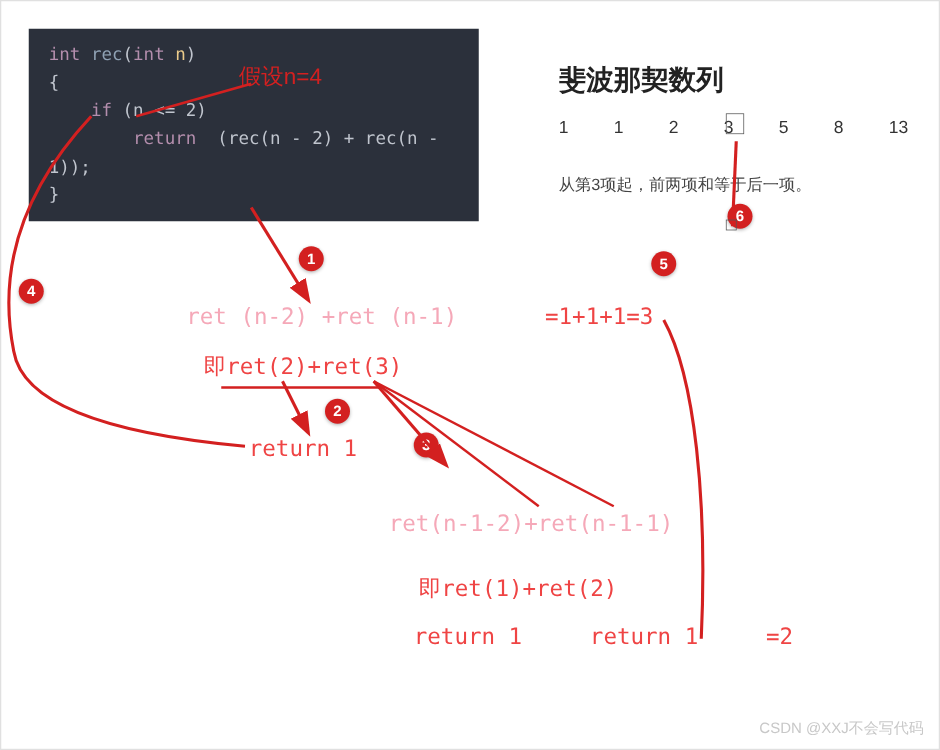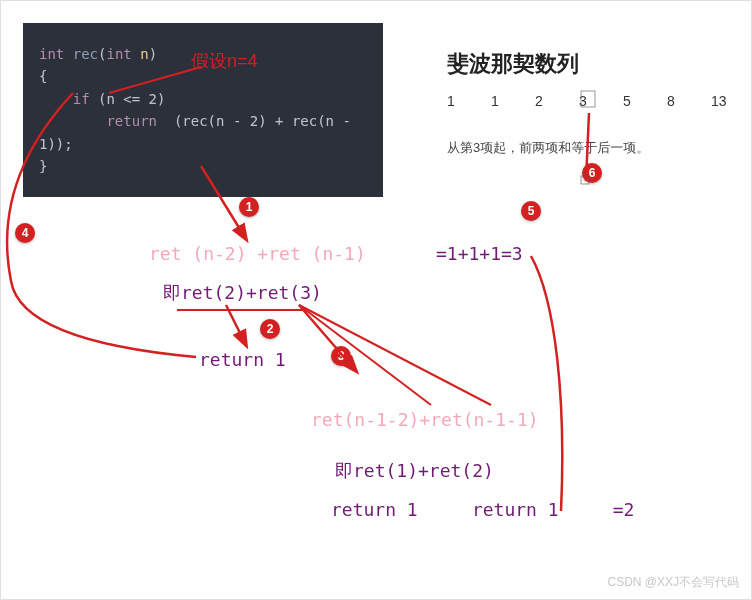--- a/index.html
+++ b/index.html
@@ -1,32 +1,32 @@
 <!DOCTYPE html>
 <html><head>
 <meta charset="utf-8">
 <style>
 *{margin:0;padding:0;box-sizing:border-box}
 body{width:752px;height:600px;font-family:Arial,"Microsoft YaHei",sans-serif;position:relative;background:#fff;border:1px solid #e0e0e0;overflow:hidden}
-.code-block{position:absolute;left:22px;top:22px;width:360px;background:#2b303b;color:#c0c5ce;font-family:Consolas,Monaco,monospace;font-size:14px;padding:20px 16px;line-height:1.6}
+.code-block{position:absolute;left:22px;top:22px;width:360px;background:#2b303b;color:#c0c5ce;font-family:Consolas,Monaco,monospace;font-size:14px;padding:10px 16px;line-height:1.6}
 .k-type{color:#b48ead}.k-fn{color:#8fa1b3}.k-kw{color:#b48ead}.k-param{color:#ebcb8b}.k-num{color:#d08770}
 .assume{position:absolute;left:190px;top:48px;color:#d32020;font-size:18px;font-weight:normal}
 .title{position:absolute;left:446px;top:48px;font-size:22px;font-weight:bold;color:#222}
 .fib-row{position:absolute;left:446px;top:92px;display:flex;gap:26px;font-size:14px;color:#333}
 .fib-cell{width:18px;text-align:left}
 .desc{position:absolute;left:446px;top:138px;font-size:13px;color:#444}
 .badge{position:absolute;width:20px;height:20px;border-radius:50%;background:#d32020;color:#fff;font-size:12px;font-weight:bold;display:flex;align-items:center;justify-content:center;box-shadow:0 1px 3px rgba(0,0,0,0.3)}
 .badge-1{left:238px;top:196px}
 .badge-2{left:259px;top:318px}
 .badge-3{left:330px;top:345px}
 .badge-4{left:14px;top:222px}
 .badge-5{left:520px;top:200px}
 .badge-6{left:581px;top:162px}
 .pink{color:#f5a8b8;font-family:Consolas,Monaco,monospace;font-size:18px}
-.red{color:#701a75;font-family:Consolas,Monaco,monospace;font-size:18px}
+.red{color:#ef4444;font-family:Consolas,Monaco,monospace;font-size:18px}
 .exp1{position:absolute;left:148px;top:242px}
 .exp1-eq{position:absolute;left:435px;top:242px}
 .exp2{position:absolute;left:162px;top:280px}
 .underline{position:absolute;left:176px;top:308px;width:130px;height:2px;background:#d32020}
 .ret1{position:absolute;left:198px;top:348px}
 .exp3{position:absolute;left:310px;top:408px}
 .exp4{position:absolute;left:334px;top:458px}
 .ret-row{position:absolute;left:330px;top:498px}
 .watermark{position:absolute;right:12px;bottom:8px;color:#c8c8c8;font-size:12px}
 svg.overlay{position:absolute;left:0;top:0;pointer-events:none}

